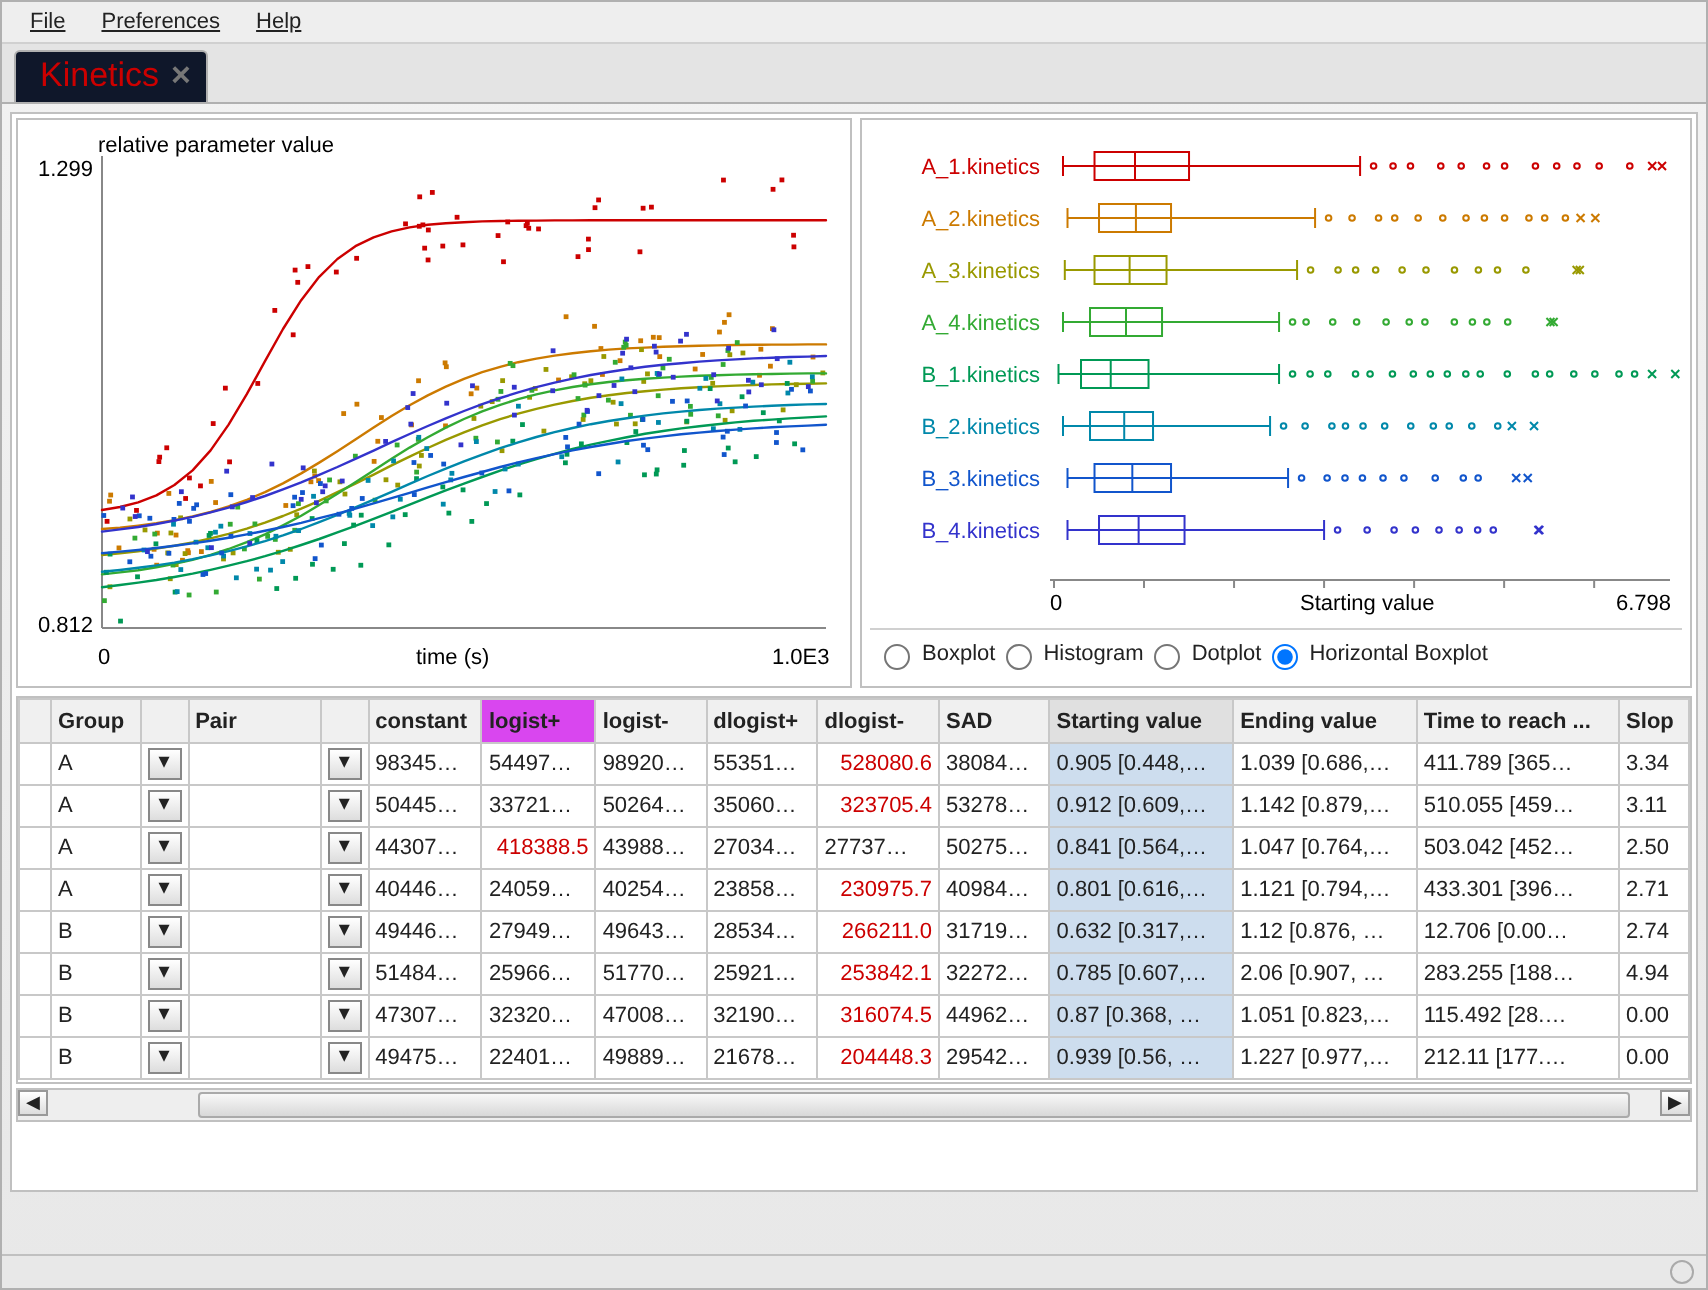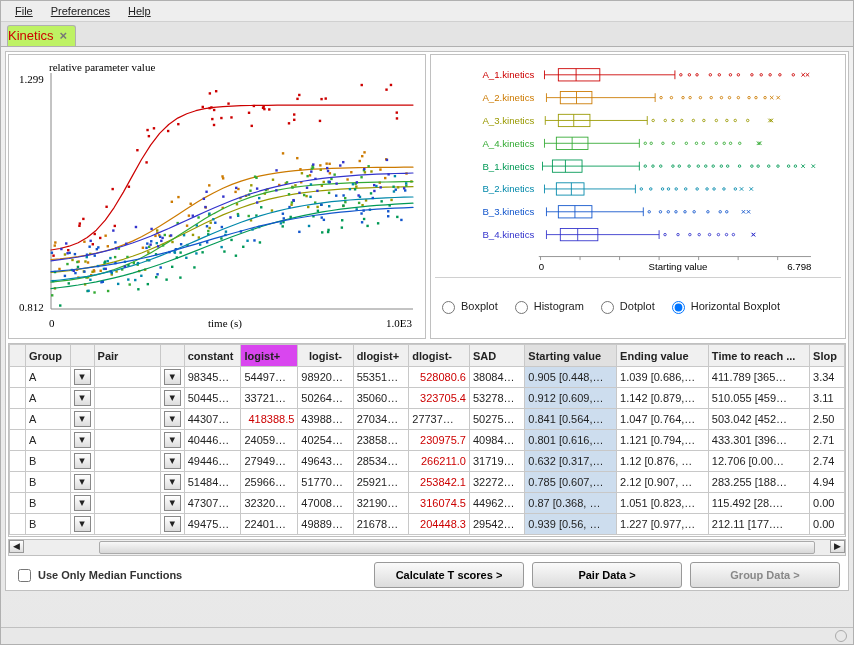--- a/index.html
+++ b/index.html
@@ -28,45 +28,45 @@
     text-decoration: underline;
   }
   .menubar span { padding: 2px 8px; cursor: default; }
   .tabstrip {
     display: flex;
     padding: 0 6px;
     background: #e4e4e4;
     border-bottom: 1px solid #b0b0b0;
   }
   .tab {
-    background: #bef264;
+    background: #0f172a;
     border: 1px solid #b0b0b0;
     border-bottom: none;
     border-radius: 3px 3px 0 0;
-    padding: 2px 8px 3px 0;
+    padding: 2px 8px 3px 12px;
     margin-top: 3px;
-    font-size: 13px;
+    font-size: 17px;
     color: #c00;
     display: flex; gap: 6px; align-items: center;
   }
   .tab .close { color:#777; font-weight:bold; }
   .content {
     background:#fff;
     margin: 4px;
     border:1px solid #c0c0c0;
     height: 540px;
     box-sizing:border-box;
     padding: 2px;
   }
   .chartrow { display:flex; height: 285px; }
   .chartbox { border:1px solid #c0c0c0; padding:4px; position:relative; box-sizing:border-box; }
-  .chartbox.left { width: 470px; margin-right:4px;font-family:Liberation Serif, serif; }
+  .chartbox.left { width: 470px; margin-right:4px; }
   .chartbox.right { flex:1; display:flex; flex-direction:column; }
   svg { display:block; }
-  .radiorow { display:flex; gap:12px; padding:20px 2px; border-top:1px solid #d0d0d0; margin-top:2px; align-items:center;}
+  .radiorow { display:flex; gap:0; padding:4px 2px; border-top:1px solid #d0d0d0; margin-top:2px; align-items:center;}
   .radiorow label { display:flex; gap:3px; align-items:center;}
   .tablewrap { border:1px solid #c0c0c0; margin-top:4px; height: 192px; overflow:hidden; background:#fff;}
   table { border-collapse: collapse; width:100%;padding-left:40px; }
   th, td {
     border:1px solid #c8c8c8;
     padding: 2px 3px;
     font-size:11px;
     white-space:nowrap;
     overflow:hidden;
     text-overflow:clip;
@@ -736,21 +736,21 @@
       <table>
         <thead>
             <tr id="thead-row">
               <th style="width: 14px;"></th>
               <th style="width: 40px;">Group</th>
               <th style="width: 14px;"></th>
               <th style="width: 80px;">Pair</th>
               <th style="width: 14px;"></th>
               <th style="width: 52px;">constant</th>
               <th style="width: 52px; background: #d946ef;">logist+</th>
-              <th style="width: 52px; text-align: center;">logist-</th>
+              <th style="width: 52px;">logist-</th>
               <th style="width: 52px; margin-top: 46px;">dlogist+</th>
               <th style="width: 58px;">dlogist-</th>
               <th style="width: 52px;">SAD</th>
               <th style="width: 90px; background: rgb(224, 224, 224);">Starting value</th>
               <th style="width: 90px;">Ending value</th>
               <th style="width: 100px;">Time to reach ...</th>
               <th style="width: 30px;">Slop</th>
             </tr>
           </thead>
         <tbody id="tbody">
@@ -845,21 +845,21 @@
               <td class="drop"><span class="dropbtn">▾</span></td>
               <td></td>
               <td class="drop"><span class="dropbtn">▾</span></td>
               <td>51484…</td>
               <td>25966…</td>
               <td>51770…</td>
               <td>25921…</td>
               <td class="red">253842.1</td>
               <td>32272…</td>
               <td class="hl">0.785 [0.607,…</td>
-              <td>2.12 [0.907, …</td>
+              <td>2.06 [0.907, …</td>
               <td>283.255 [188…</td>
               <td>4.94</td>
             </tr>
             <tr>
               <td class="drop"></td>
               <td>B</td>
               <td class="drop"><span class="dropbtn">▾</span></td>
               <td></td>
               <td class="drop"><span class="dropbtn">▾</span></td>
               <td>47307…</td>
@@ -892,27 +892,18 @@
             </tr>
           </tbody>
       </table>
     </div>
     <div class="scrollbar">
       <div class="btn left">◀</div>
       <div class="thumb"></div>
       <div class="btn right">▶</div>
     </div>
 
-    <div class="bottombar">
-      <label class="chk">
-        <input type="checkbox" style="">
-        <span>Use Only Median Functions</span>
-      </label>
-      <button>Calculate T scores &gt;</button>
-      <button>Pair Data &gt;</button>
-      <button disabled="">Group Data &gt;</button>
-    </div>
   </div>
 
   <div class="status">
     <span></span>
   </div>
 </div>
 
 </body></html>

